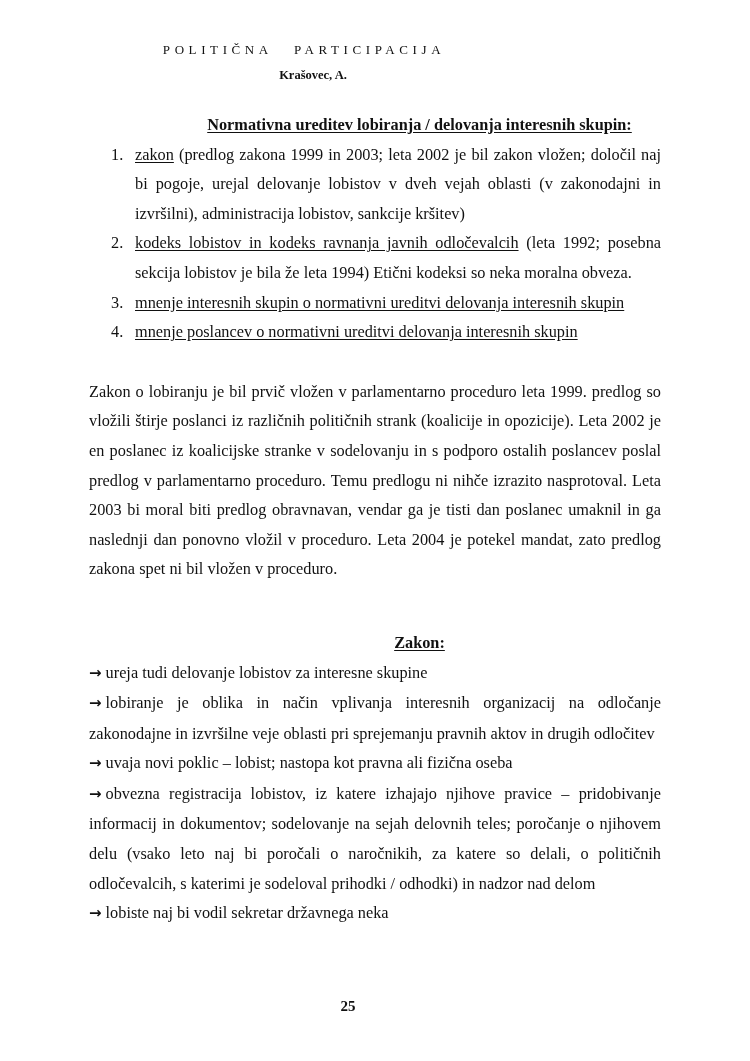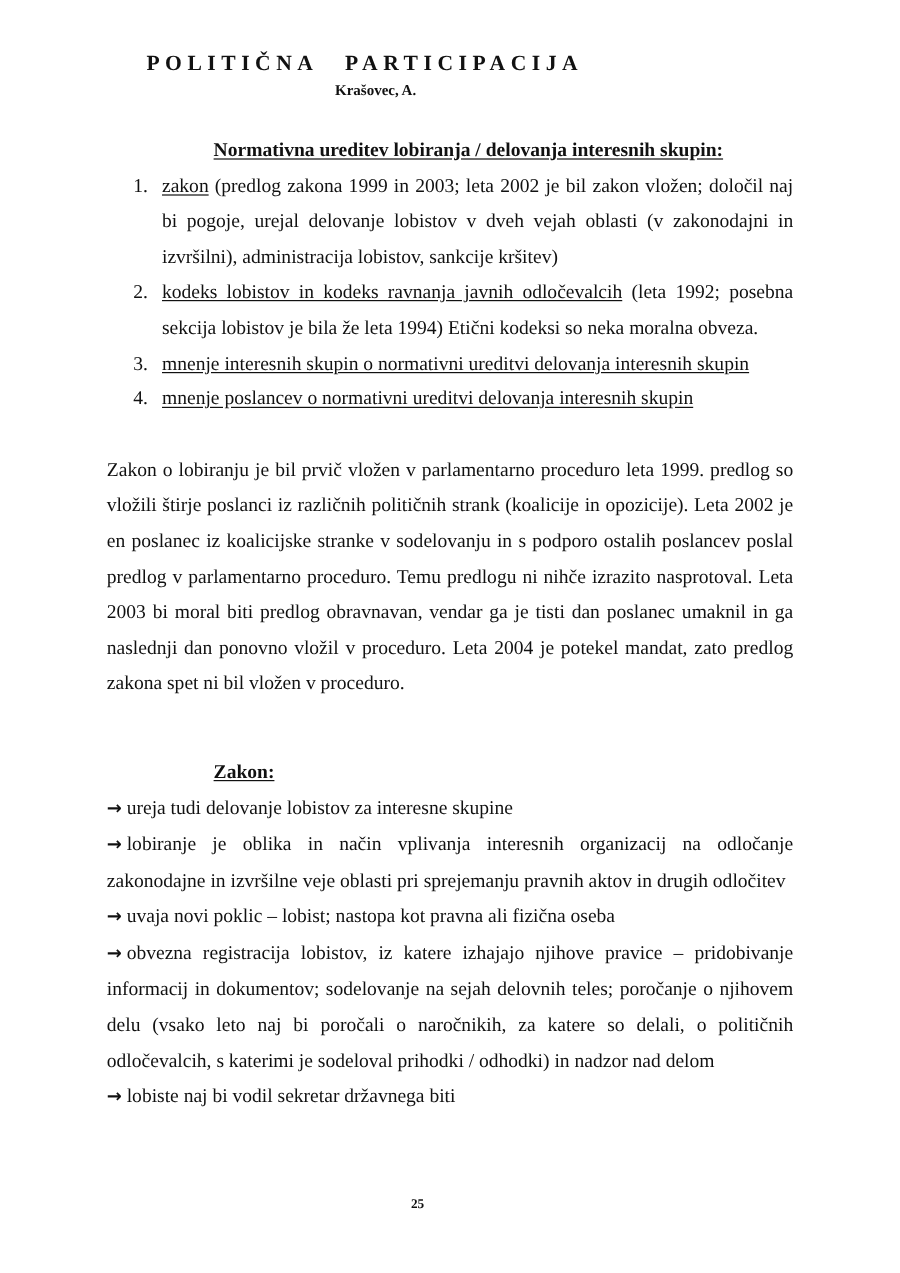--- a/index.html
+++ b/index.html
@@ -14,22 +14,22 @@
       overflow: hidden;
       font-family: "Liberation Serif", "DejaVu Serif", serif;
       color: #111111;
     }
     .header-title {
       position: absolute;
       top: 42px;
       left: 0;
       width: 608px;
       text-align: center;
-      font-weight: bold;
-      font-size: 18px;
+      font-weight: normal;
+      font-size: 13px;
       letter-spacing: 4.6px;
       word-spacing: 14px;
     }
     .header-author {
       position: absolute;
       top: 68px;
       left: 0;
       width: 626px;
       text-align: center;
       font-weight: bold;
@@ -41,20 +41,21 @@
       top: 110px;
       width: 572px;
       font-size: 16.3px;
       line-height: 29.6px;
     }
     .section-heading {
       margin-left: 89px;
       font-weight: bold;
       text-decoration: underline;
       text-underline-offset: 2px;
+      text-align: center;
     }
     ol.numbered {
       list-style: none;
       margin: 0;
       padding: 0;
     }
     ol.numbered li {
       position: relative;
       padding-left: 46px;
       text-align: justify;
@@ -84,21 +85,21 @@
       font-size: 15px;
       margin-right: 4px;
     }
     .page-number {
       position: absolute;
       top: 998px;
       left: 0;
       width: 696px;
       text-align: center;
       font-weight: bold;
-      font-size: 11px;
+      font-size: 15px;
     }
   </style>
 </head>
 <body>
 
 <div class="header-title">POLITIČNA PARTICIPACIJA</div>
 <div class="header-author">Krašovec, A.</div>
 
 <div class="content">
 
@@ -133,18 +134,18 @@
   <p class="arrow-item">
     <span class="arrow">→</span><span>lobiranje je oblika in način vplivanja interesnih organizacij na odločanje zakonodajne in izvršilne veje oblasti pri sprejemanju pravnih aktov in drugih odločitev</span>
   </p>
   <p class="arrow-item">
     <span class="arrow">→</span><span>uvaja novi poklic – lobist; nastopa kot pravna ali fizična oseba</span>
   </p>
   <p class="arrow-item">
     <span class="arrow">→</span><span>obvezna registracija lobistov, iz katere izhajajo njihove pravice – pridobivanje informacij in dokumentov; sodelovanje na sejah delovnih teles; poročanje o njihovem delu (vsako leto naj bi poročali o naročnikih, za katere so delali, o političnih odločevalcih, s katerimi je sodeloval prihodki / odhodki) in nadzor nad delom</span>
   </p>
   <p class="arrow-item">
-    <span class="arrow">→</span><span>lobiste naj bi vodil sekretar državnega biti</span>
+    <span class="arrow">→</span><span>lobiste naj bi vodil sekretar državnega neka</span>
   </p>
 
 </div>
 
 <div class="page-number">25</div>
 
 </body></html>

